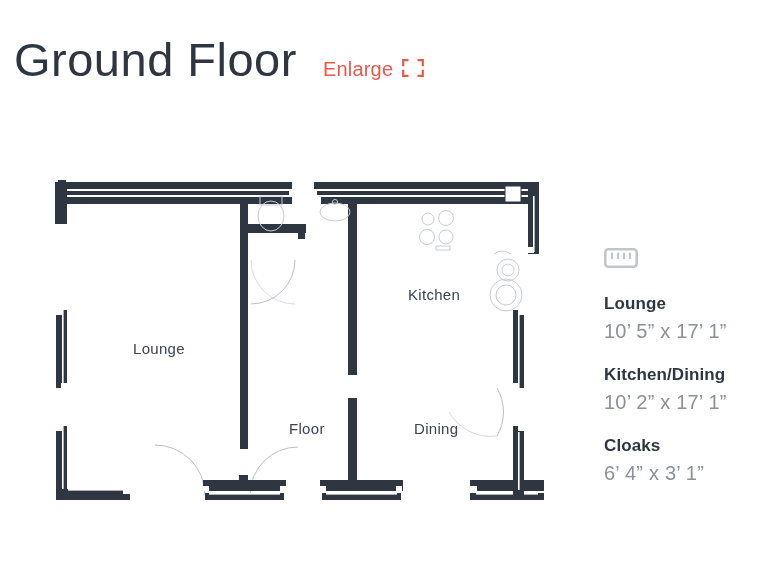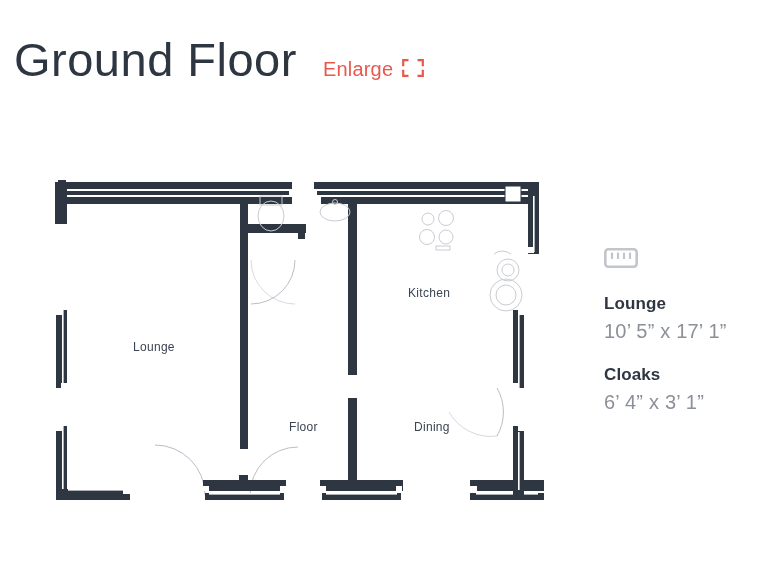--- a/index.html
+++ b/index.html
@@ -56,21 +56,21 @@
     position: absolute;
     left: 0;
     top: 150px;
     width: 580px;
     height: 400px;
   }
   .plan svg { display: block; }
 
   .room-label {
     position: absolute;
-    font-size: 12px;
+    font-size: 15px;
     font-weight: 400;
     color: #3b4453;
     letter-spacing: 0.3px;
     white-space: nowrap;
   }
   .lbl-lounge { left: 133px; top: 190px; }
   .lbl-kitchen { left: 408px; top: 136px; }
   .lbl-hall   { left: 289px; top: 270px; }
   .lbl-dining { left: 414px; top: 270px; }
 
@@ -288,20 +288,24 @@
           <line x1="26" y1="4.6" x2="26" y2="11"></line>
         </g>
       </svg>
     </span>
 
     <div class="room-entry">
       <div class="room-name">Lounge</div>
       <div class="room-dims">10’ 5” x 17’ 1”</div>
     </div>
 
+    <div class="room-entry">
+      <div class="room-name">Kitchen/Dining</div>
+      <div class="room-dims">10’ 2” x 17’ 1”</div>
+    </div>
 
     <div class="room-entry">
       <div class="room-name">Cloaks</div>
       <div class="room-dims">6’ 4” x 3’ 1”</div>
     </div>
 
   </div>
 
 </div>
 

